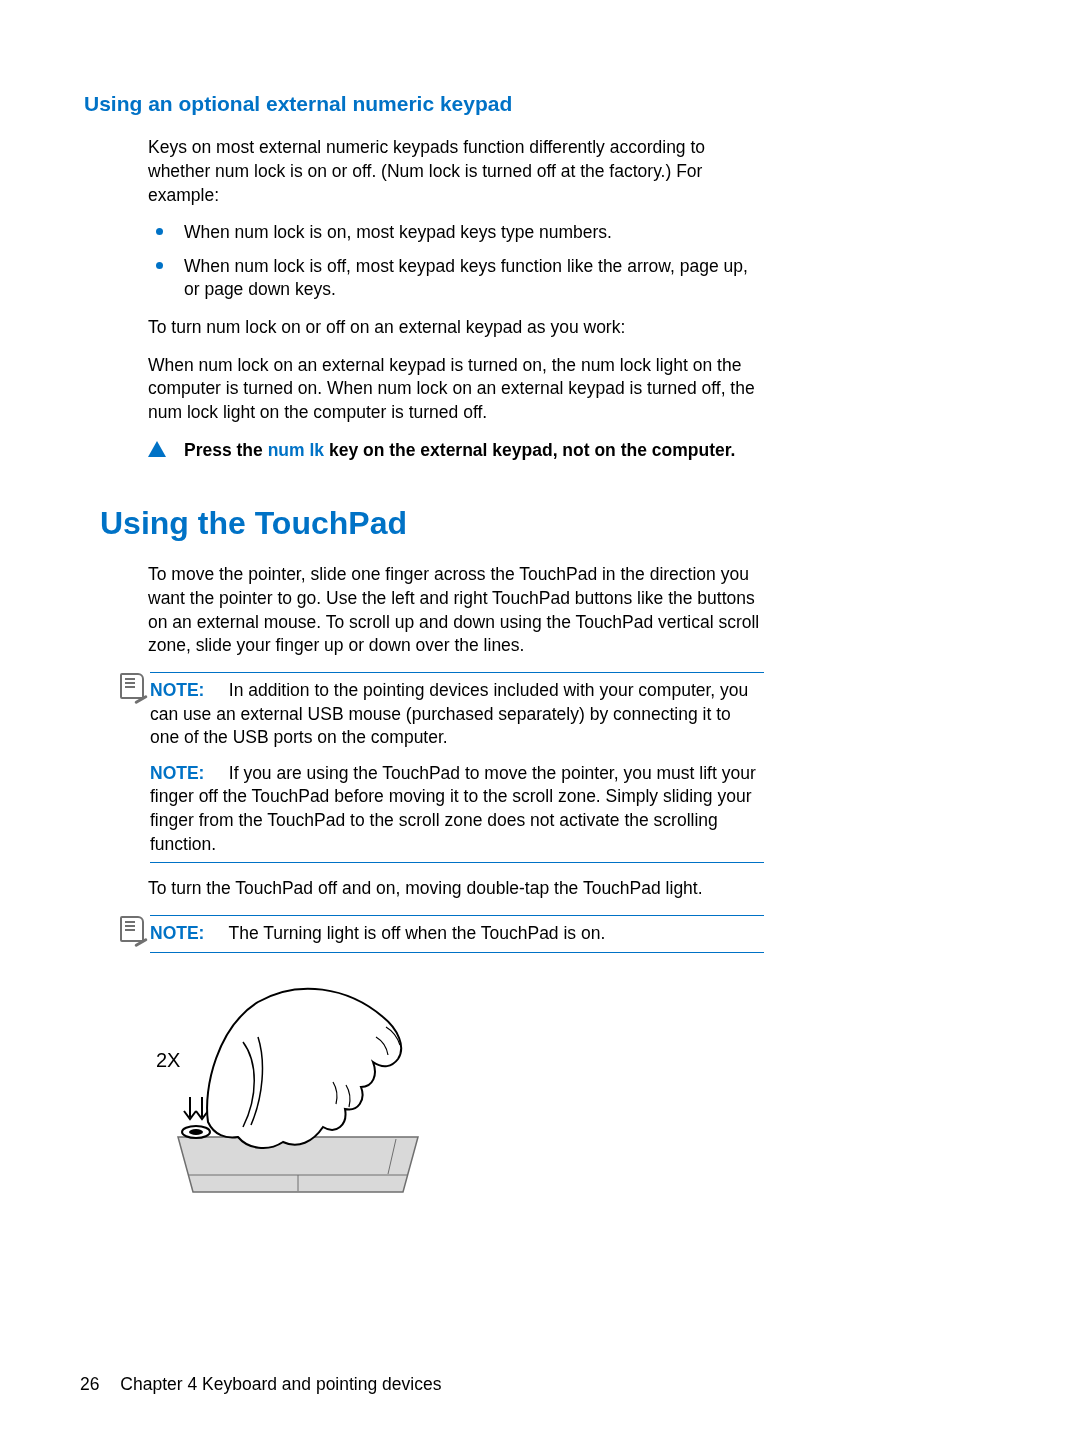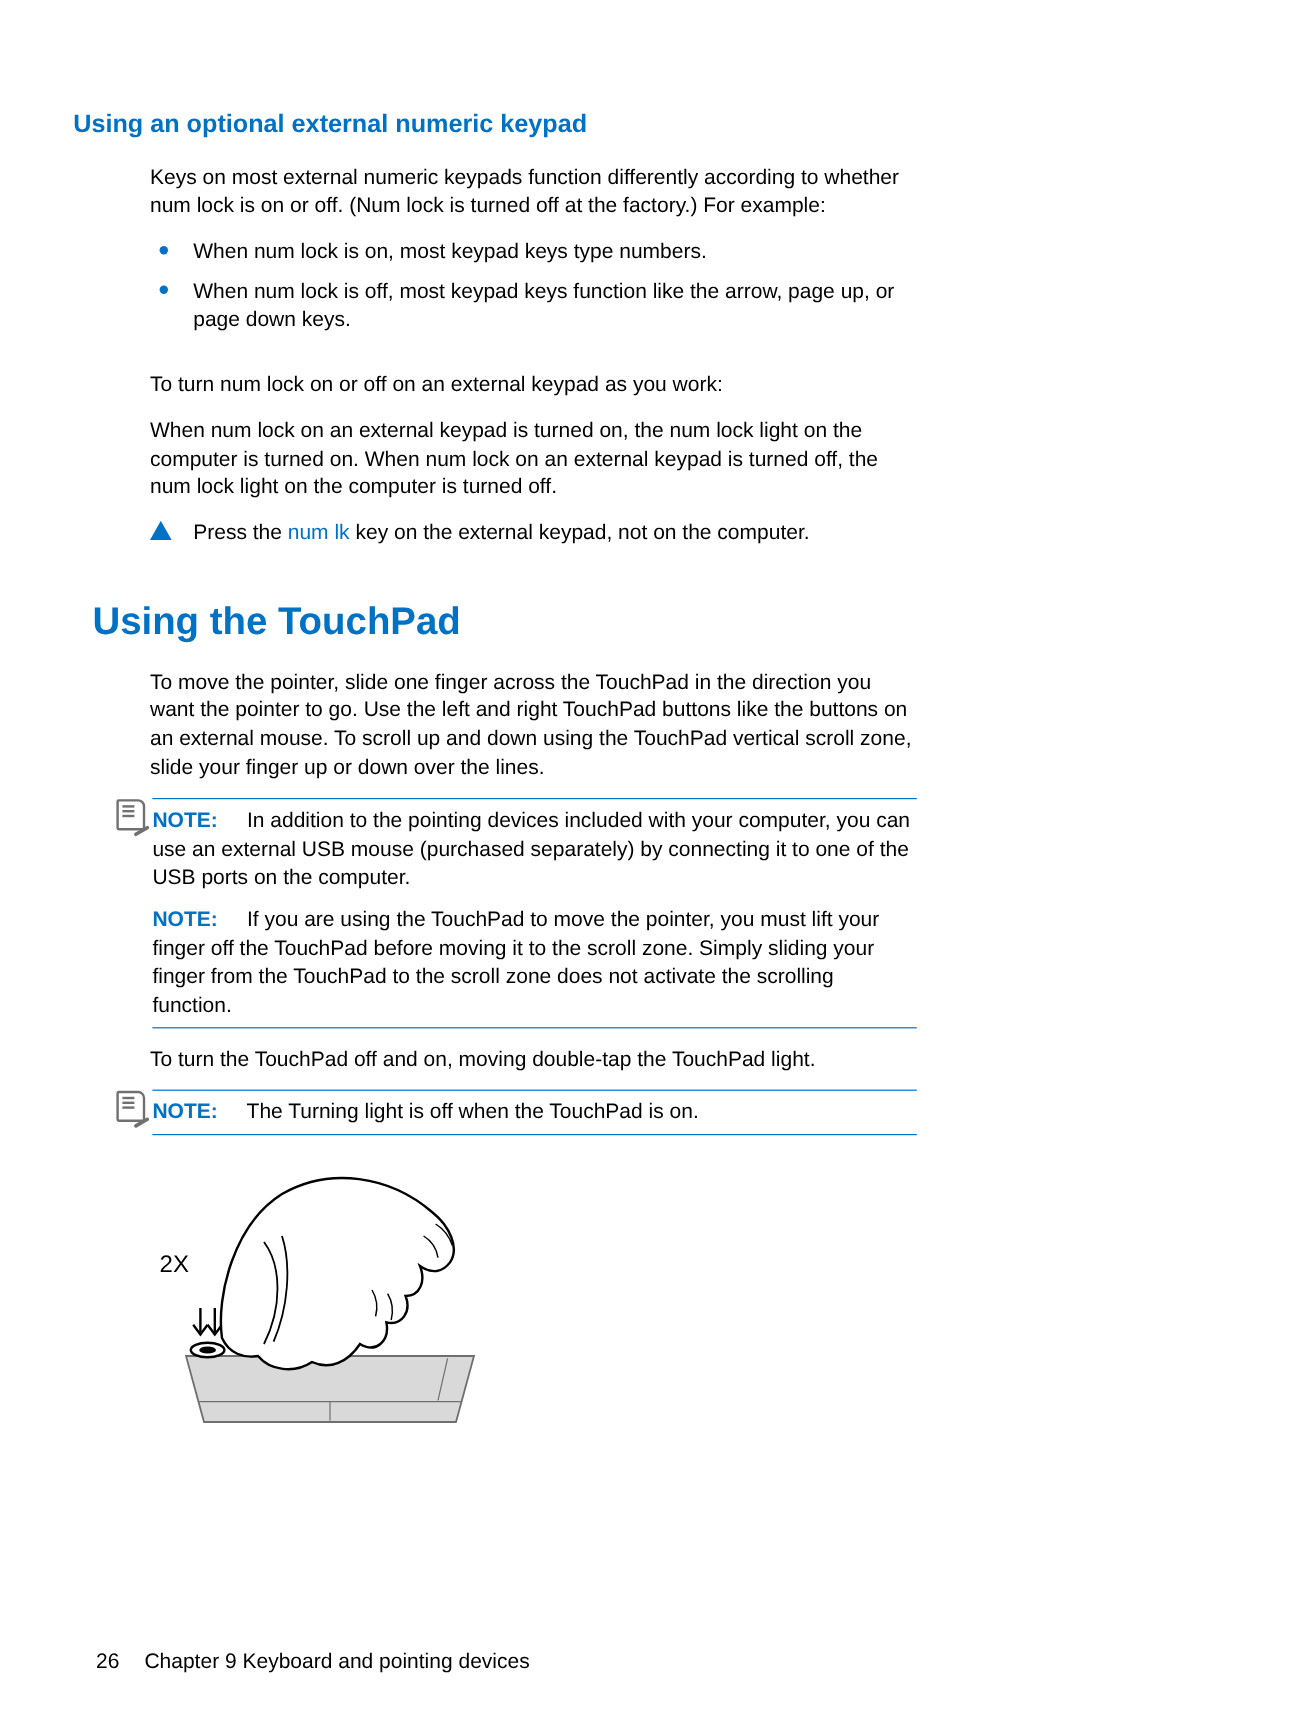--- a/index.html
+++ b/index.html
@@ -7,21 +7,21 @@
     padding: 0;
     width: 1080px;
     background: #ffffff;
     font-family: Arial, Helvetica, sans-serif;
     color: #000000;
   }
   .page {
     box-sizing: border-box;
     width: 864px;
     min-height: 1437px;
-    padding: 90px 100px 40px 61px;
+    padding: 90px 100px 40px 84px;
     position: relative;
     font-size: 17.5px;
     line-height: 1.35;
   }
 
   .h2 {
     color: #0072c6;
     font-weight: 700;
     font-size: 21px;
     margin: 0 0 18px 0;
@@ -35,21 +35,21 @@
   }
 
   .body-block {
     margin-left: 64px;
   }
 
   p { margin: 0 0 14px 0; }
 
   ul.bullet {
     list-style: none;
-    margin: 0 0 31px 0;
+    margin: 0 0 14px 0;
     padding: 0;
   }
   ul.bullet > li {
     position: relative;
     padding-left: 36px;
     margin: 10px 0;
   }
   ul.bullet > li::before {
     content: "";
     position: absolute;
@@ -58,20 +58,21 @@
     width: 7px;
     height: 7px;
     border-radius: 50%;
     background: #0072c6;
   }
 
   .caution-row {
     display: flex;
     align-items: flex-start;
     margin: 6px 0 14px 0;
+    font-weight: bold;
   }
   .caution-icon {
     flex: none;
     width: 0;
     height: 0;
     border-left: 9px solid transparent;
     border-right: 9px solid transparent;
     border-bottom: 16px solid #0072c6;
     margin-right: 18px;
     margin-top: 2px;
@@ -240,16 +241,16 @@
         <path d="M185,115 q6,10 3,22" fill="none" stroke="#000" stroke-width="1.2"></path>
         <path d="M198,118 q6,10 3,22" fill="none" stroke="#000" stroke-width="1.2"></path>
         <path d="M228,70 q10,6 12,18" fill="none" stroke="#000" stroke-width="1.2"></path>
         <path d="M238,60 q10,6 14,18" fill="none" stroke="#000" stroke-width="1.2"></path>
       </svg>
     </div>
   </div>
 
   <div class="footer">
     <span class="pgnum">26</span>
-    <span>Chapter 9   Keyboard and pointing devices</span>
+    <span>Chapter 4   Keyboard and pointing devices</span>
   </div>
 
 </div>
 
 </body></html>

